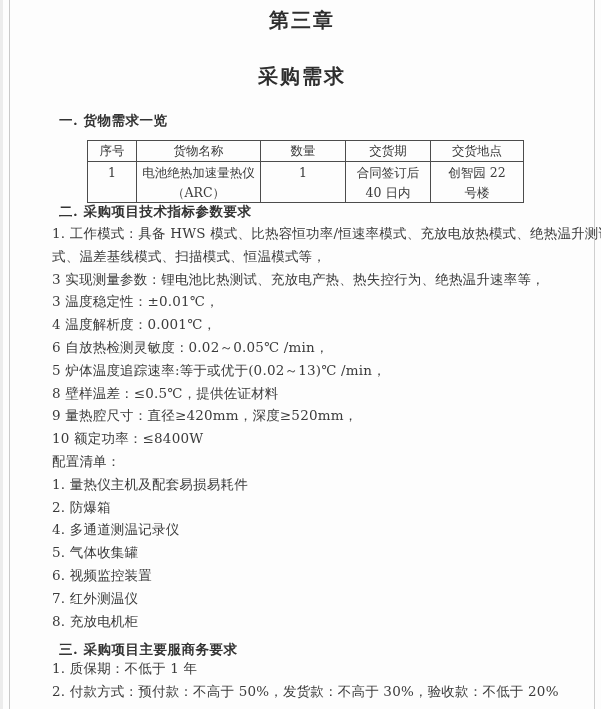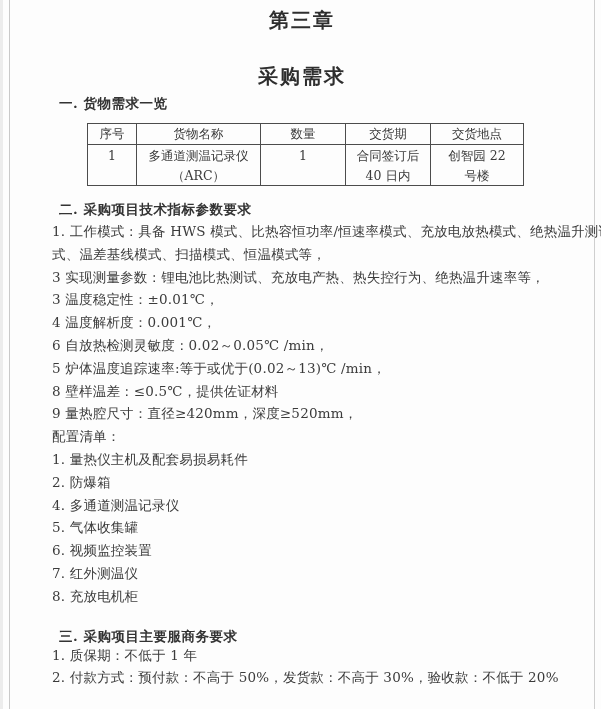--- a/index.html
+++ b/index.html
@@ -21,23 +21,23 @@
     font-size: 20px; font-weight: bold; color: #2e2e2e;
     line-height: 28px; letter-spacing: 2px;
     width: 500px;
     flex-direction: column;
   }
   .sec-heading {
     font-size: 13.5px; font-weight: bold; color: #333;
     line-height: 16px; padding-left: 7px; letter-spacing: 0.5px;
     white-space: pre;
   }
-  .h1 { margin-top: 5px; }
-  .h2 { margin-top: 15px; }
-  .h3 { margin-top: 20px; }
+  .h1 { margin-top: 22px; }
+  .h2 { }
+  .h3 { margin-top: 9px; }
 
   table.goods {
     border-collapse: collapse; table-layout: fixed;
     margin: 12px 0 0 35px; width: 436px;
     font-size: 12.5px; color: #3a3a3a;
   }
   table.goods th, table.goods td {
     border: 1px solid #4c4c4c;
     text-align: center; font-weight: normal;
     padding: 0 2px; box-sizing: border-box;
@@ -84,21 +84,21 @@
       <tbody>
           <tr>
         <th>序号</th>
         <th>货物名称</th>
         <th>数量</th>
         <th>交货期</th>
         <th>交货地点</th>
       </tr>
       <tr>
         <td>1</td>
-        <td>多通道测温记录仪
+        <td>电池绝热加速量热仪
 （ARC）</td>
         <td>1</td>
         <td>合同签订后
 40 日内</td>
         <td>创智园 22
 号楼</td>
       </tr>
     </tbody>
       </table>
 
@@ -107,20 +107,21 @@
     <div class="body-lines">
       <div class="body-line">1. 工作模式：具备 HWS 模式、比热容恒功率/恒速率模式、充放电放热模式、绝热温升测试模
 式、温差基线模式、扫描模式、恒温模式等，</div>
       <div class="body-line">3 实现测量参数：锂电池比热测试、充放电产热、热失控行为、绝热温升速率等，</div>
       <div class="body-line">3 温度稳定性：±0.01℃，</div>
       <div class="body-line">4 温度解析度：0.001℃，</div>
       <div class="body-line">6 自放热检测灵敏度：0.02～0.05℃ /min，</div>
       <div class="body-line">5 炉体温度追踪速率:等于或优于(0.02～13)℃ /min，</div>
       <div class="body-line">8 壁样温差：≤0.5℃，提供佐证材料</div>
       <div class="body-line">9 量热腔尺寸：直径≥420mm，深度≥520mm，</div>
+      <div class="body-line">10 额定功率：≤8400W</div>
       <div class="body-line">配置清单：</div>
       <div class="body-line">1. 量热仪主机及配套易损易耗件</div>
       <div class="body-line">2. 防爆箱</div>
       <div class="body-line">4. 多通道测温记录仪</div>
       <div class="body-line">5. 气体收集罐</div>
       <div class="body-line">6. 视频监控装置</div>
       <div class="body-line">7. 红外测温仪</div>
       <div class="body-line">8. 充放电机柜</div>
     </div>
 

